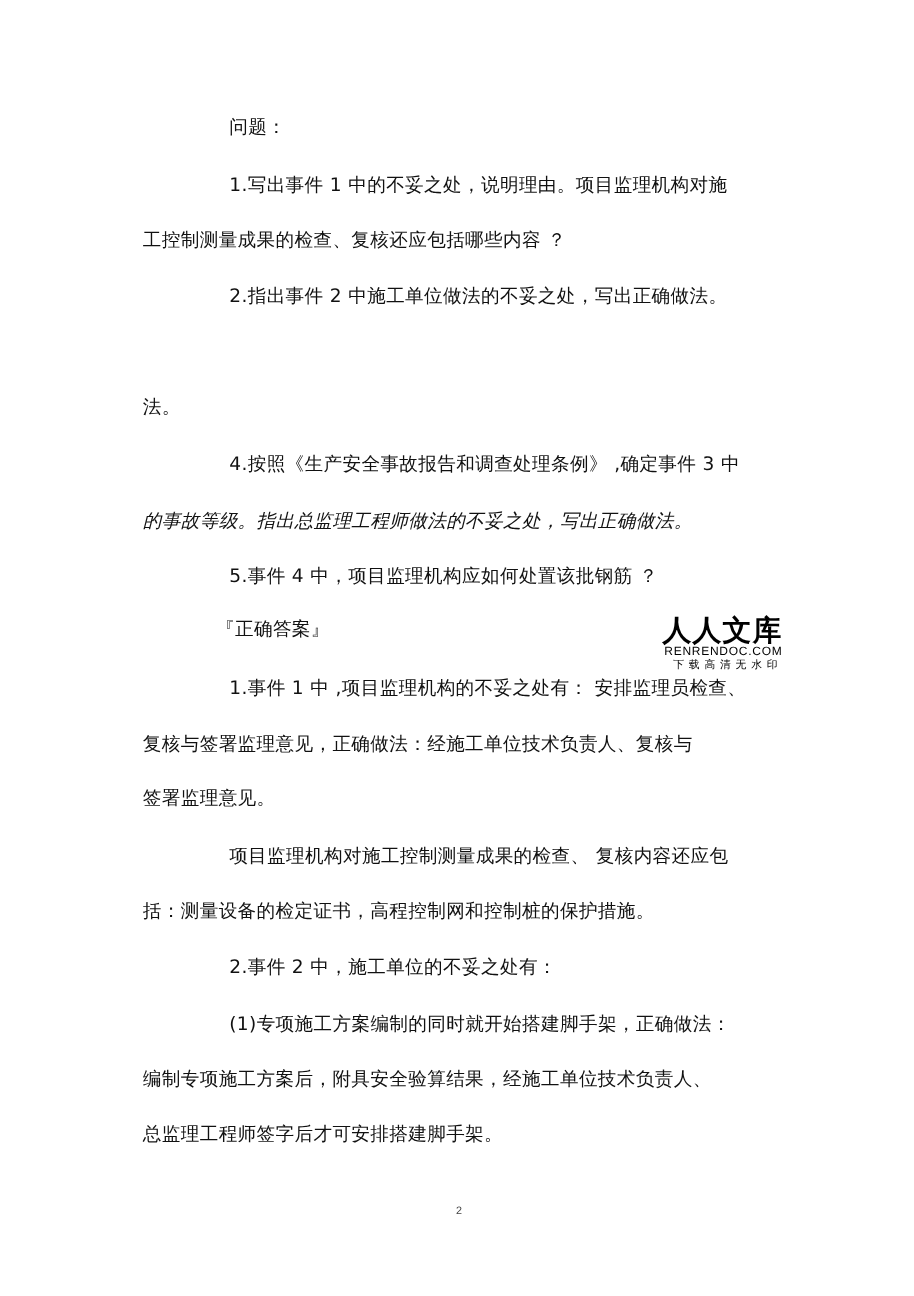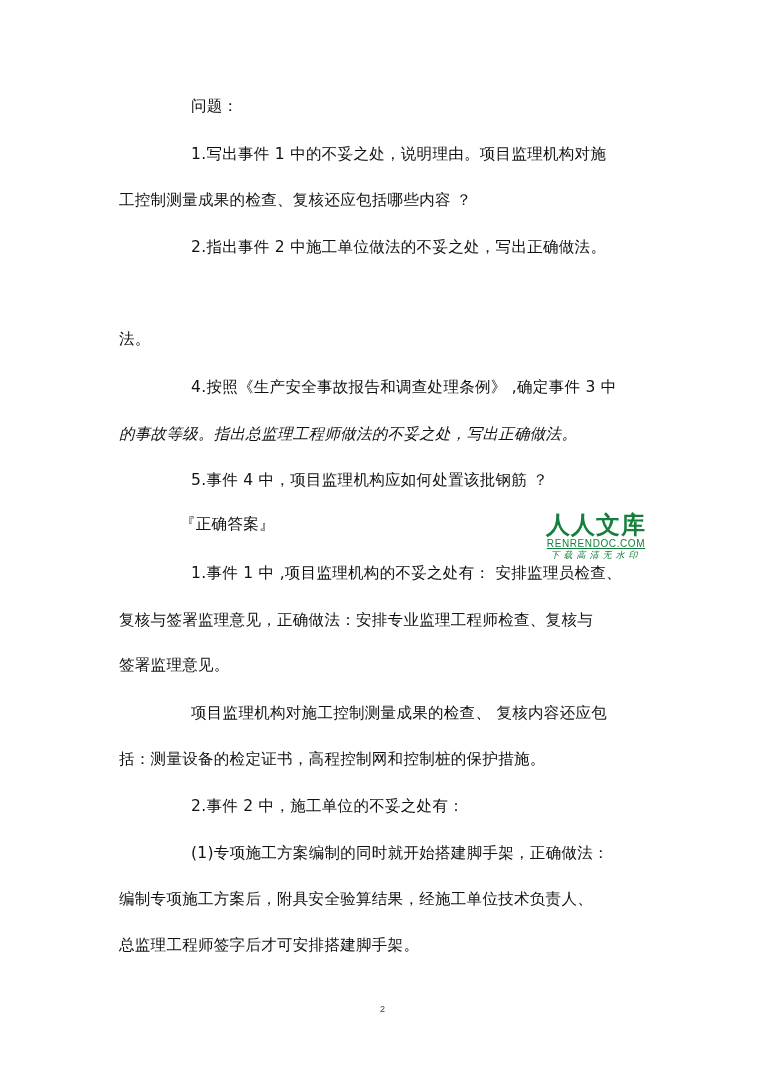--- a/index.html
+++ b/index.html
@@ -27,43 +27,41 @@
       line-height: 20px;
       white-space: nowrap;
       letter-spacing: 0.3px;
     }
     .indent { left: 187px; }
     .watermark {
       position: absolute;
       left: 536px;
       top: 512px;
       width: 112px;
-      text-align: center;
-      color: #15803d;
+      text-align: right;
+      color: #000000;
     }
     .wm-cn {
       font-family: "DejaVu Serif", "Liberation Serif", serif;
       font-weight: bold;
       font-size: 24px;
       line-height: 26px;
       letter-spacing: 1px;
     }
     .wm-en {
       font-family: "Liberation Sans", sans-serif;
       font-size: 10px;
       line-height: 12px;
       letter-spacing: 0.6px;
-      text-decoration: underline;
     }
     .wm-sub {
       font-family: "DejaVu Sans", sans-serif;
       font-size: 9px;
       line-height: 11px;
       letter-spacing: 4px;
-      font-style: italic;
     }
     .page-number {
       position: absolute;
       left: 376px;
       top: 1004px;
       font-family: "Liberation Sans", sans-serif;
       font-size: 9px;
       color: #444;
     }
   </style>
@@ -74,21 +72,21 @@
   <div class="line indent" style="top:96px;">问题：</div>
   <div class="line indent" style="top:144px;">1.写出事件  1 中的不妥之处，说明理由。项目监理机构对施</div>
   <div class="line" style="top:190px;">工控制测量成果的检查、复核还应包括哪些内容      ？</div>
   <div class="line indent" style="top:237px;">2.指出事件   2  中施工单位做法的不妥之处，写出正确做法。</div>
   <div class="line" style="top:329px;">法。</div>
   <div class="line indent" style="top:377px;">4.按照《生产安全事故报告和调查处理条例》    ,确定事件  3 中</div>
   <div class="line" style="top:424px;font-style:italic;">的事故等级。指出总监理工程师做法的不妥之处，写出正确做法。</div>
   <div class="line indent" style="top:470px;">5.事件 4 中，项目监理机构应如何处置该批钢筋    ？</div>
   <div class="line" style="top:514px; left:176px;">『正确答案』</div>
   <div class="line indent" style="top:563px;">1.事件 1 中 ,项目监理机构的不妥之处有：  安排监理员检查、</div>
-  <div class="line" style="top:610px;">复核与签署监理意见，正确做法：安排专业监理工程师检查、复核与</div>
+  <div class="line" style="top:610px;">复核与签署监理意见，正确做法：经施工单位技术负责人、复核与</div>
   <div class="line" style="top:655px;">签署监理意见。</div>
   <div class="line" style="top:749px;">括：测量设备的检定证书，高程控制网和控制桩的保护措施。</div>
   <div class="line indent" style="top:703px;">项目监理机构对施工控制测量成果的检查、    复核内容还应包</div>
   <div class="line indent" style="top:796px;">2.事件 2 中，施工单位的不妥之处有：</div>
   <div class="line indent" style="top:843px;">(1)专项施工方案编制的同时就开始搭建脚手架，正确做法：</div>
   <div class="line" style="top:935px;">总监理工程师签字后才可安排搭建脚手架。</div>
   <div class="line" style="top:889px;">编制专项施工方案后，附具安全验算结果，经施工单位技术负责人、</div>
 
   <div class="watermark">
     <div class="wm-cn">人人文库</div>

